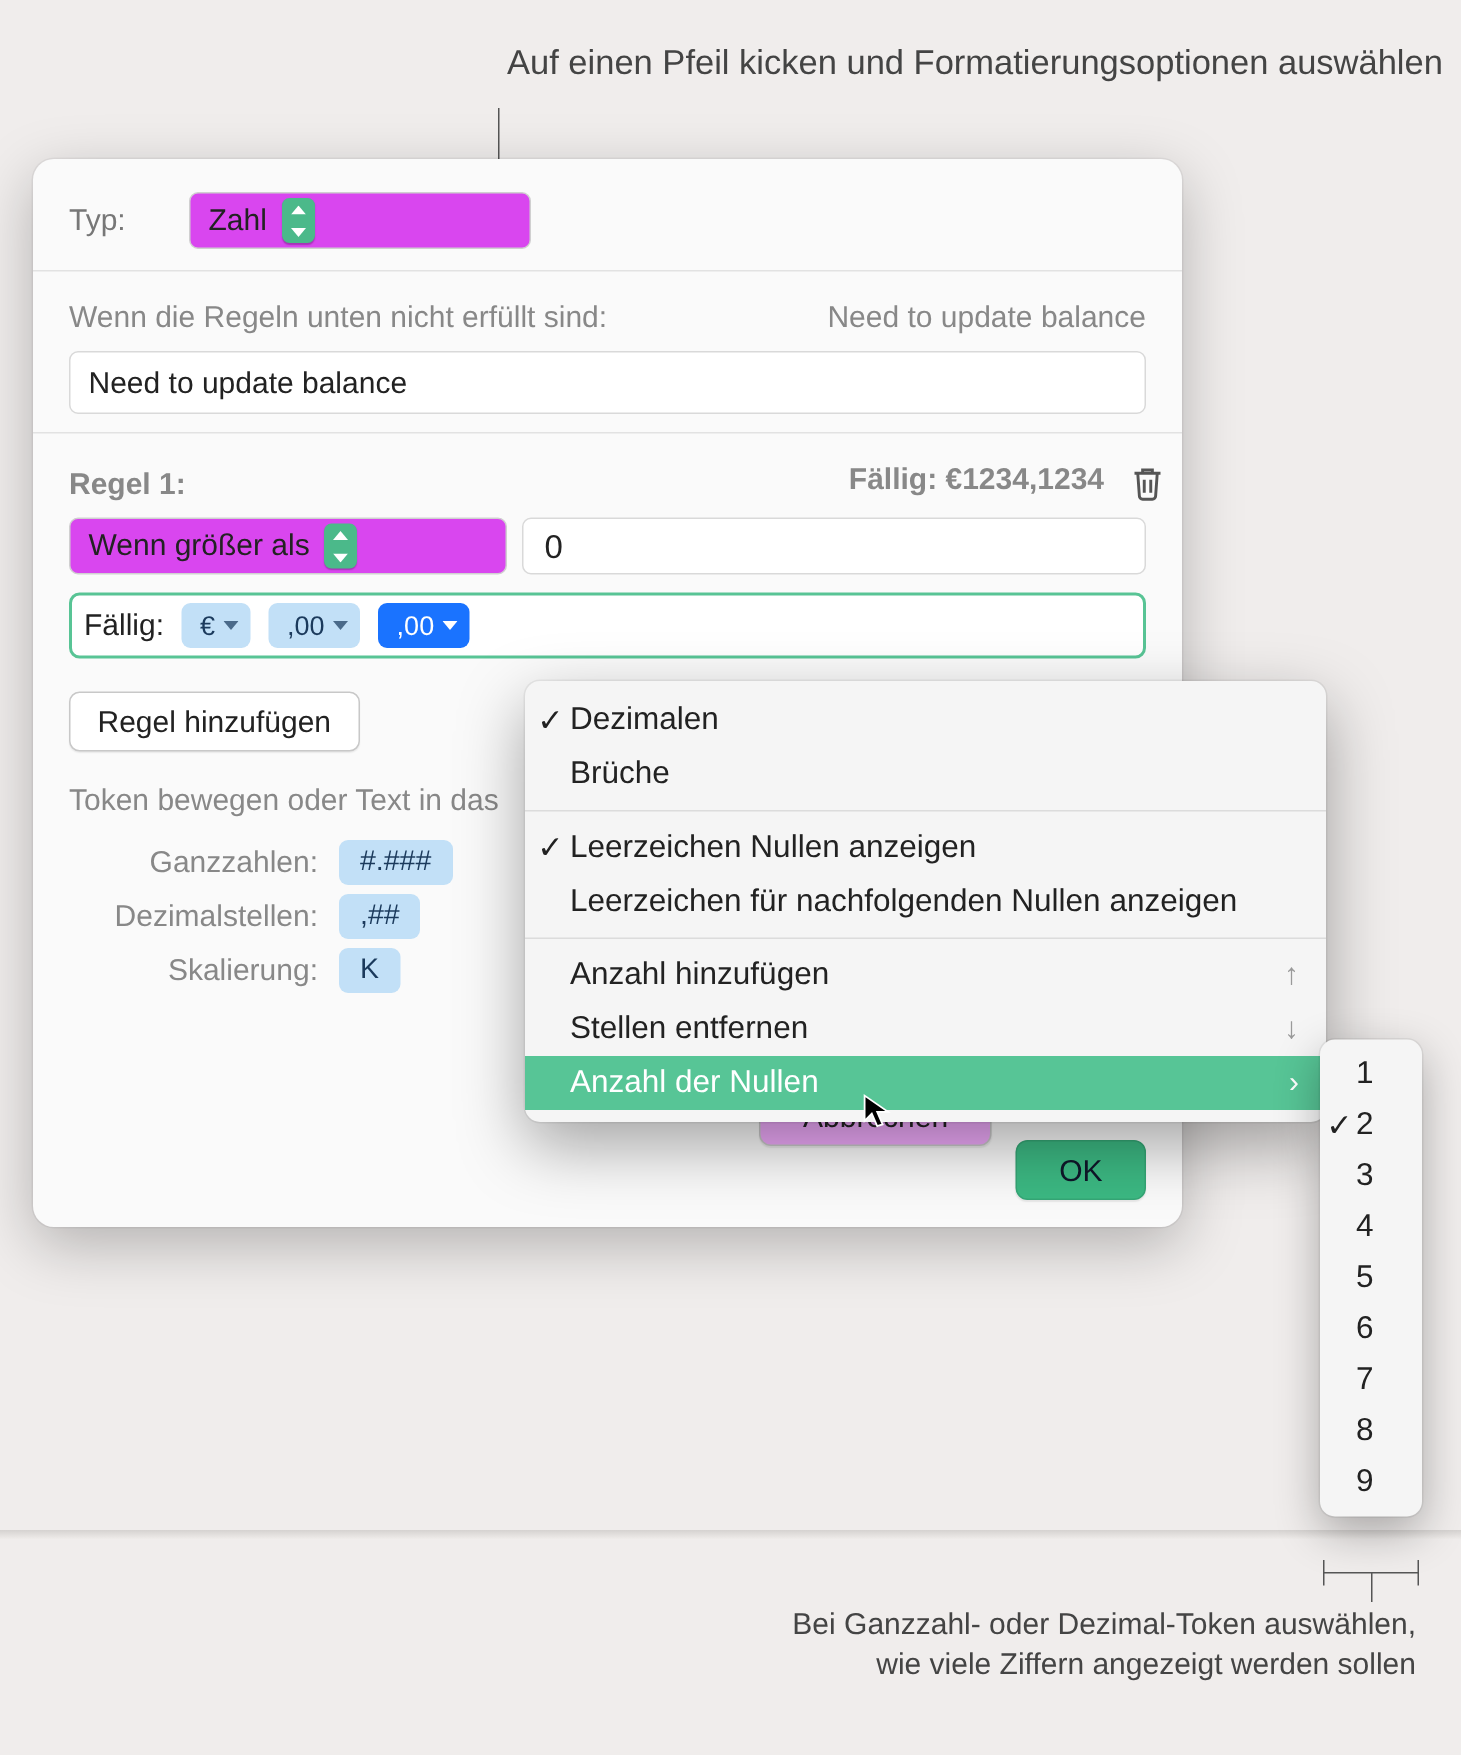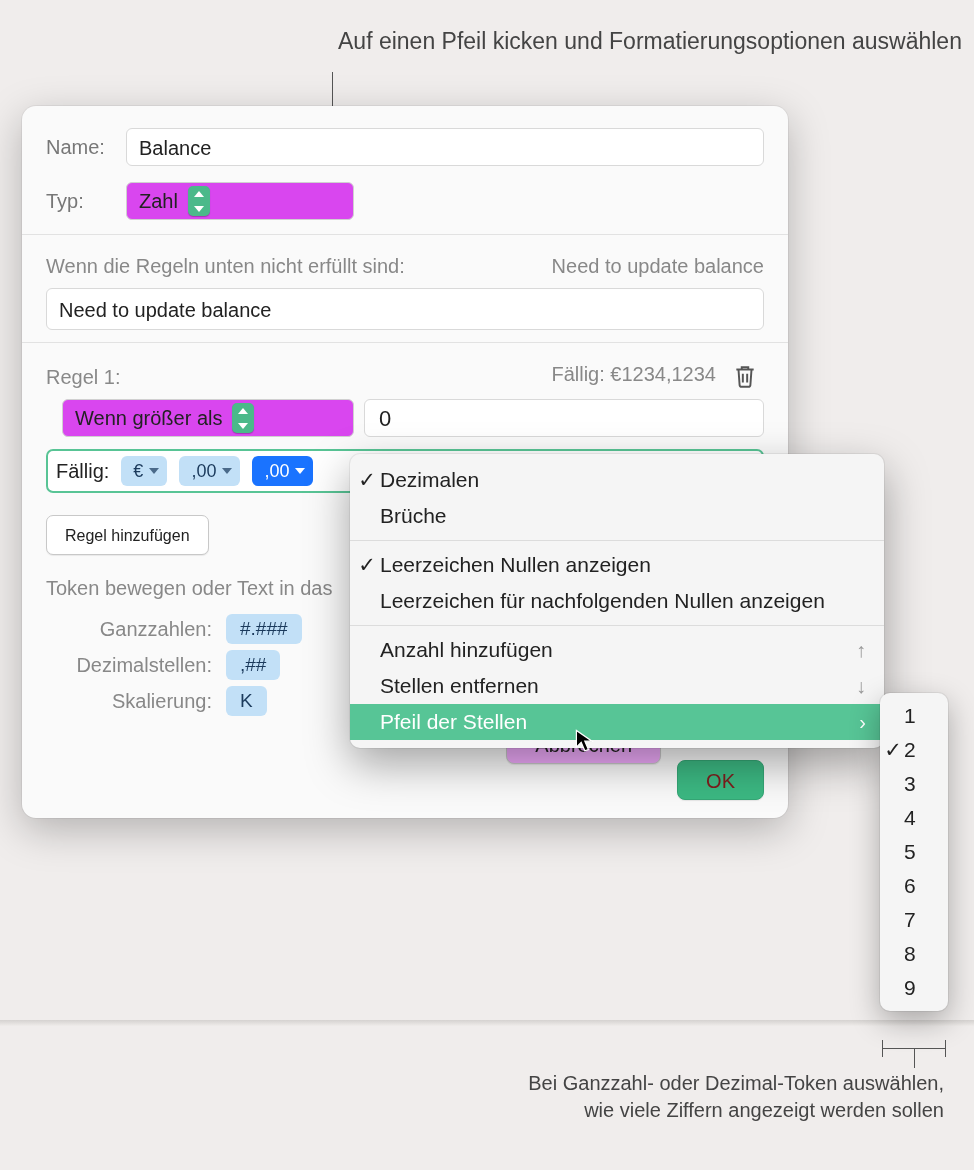--- a/index.html
+++ b/index.html
@@ -61,60 +61,61 @@
   .rules-fallback {
     display:flex; justify-content:space-between; padding: 14px 24px 10px 24px;
   }
   .fallback-input {
     margin: 0 24px 12px 24px; background:#fff; border:1px solid #d9d9d9;
     border-radius:6px; height:42px; line-height:42px; padding:0 12px;
     font-size:20px; color:#222;
   }
   .rule1-header {
     display:flex; align-items:center; justify-content:space-between;
-    padding: 14px 28px 8px 24px;
+    padding: 14px 8px 8px 24px;
+    font-weight: bold;
   }
   .trash { width:28px; height:28px; color:#666; }
   .rule1-cond {
     display:flex; gap:10px; padding: 0 24px; align-items:center;
   }
-  .rule1-cond .dropdown { width:292px;margin-left:16px; }
+  .rule1-cond .dropdown { width:292px; }
   .rule1-cond .value { flex:1; background:#fff; border:1px solid #d9d9d9;
     border-radius:6px; height:38px; line-height:38px; padding:0 14px; font-size:22px; color:#222; }
   .format-bar {
     margin: 12px 24px 0 24px; background:#fff;
     border:2px solid #58c495; border-radius:7px; height:44px;
     display:flex; align-items:center; padding:0 8px; gap:12px; font-size:20px;
   }
   .token {
     background:#c2e0f7; border-radius:6px; height:30px; display:flex;
     align-items:center; padding:0 8px 0 12px; font-size:18px; color:#1b3a5c;
   }
   .token.selected { background:#1a73ff; color:#fff; }
   .token-caret { margin-left:6px; display:flex; align-items:center; }
   .add-rule-btn {
     margin: 22px 24px 0 24px; display:inline-block; background:#fff;
     border:1px solid #c8c8c8; border-radius:7px; height:40px; line-height:40px;
-    padding:0 18px; font-size:16px; color:#222;
+    padding:0 18px; font-size:20px; color:#222;
     box-shadow: 0 1px 1px rgba(0,0,0,.07);
   }
   .hint { padding: 22px 24px 4px 24px; font-size:20px; color:#888; }
   .token-table { padding: 4px 24px; }
   .token-table .trow { display:flex; align-items:center; margin:6px 0; }
   .token-table .tlab { width:180px; text-align:right; padding-right:14px; color:#888; font-size:20px; }
   .tok-pill { background:#c2e0f7; border-radius:6px; padding:4px 14px; font-size:19px; color:#1b3a5c; }
   .btn-row {
     position:absolute; right:24px; bottom:18px; display:flex; gap:16px;
   }
   .btn {
     height:40px; line-height:40px; padding:0 28px; border-radius:8px;
     font-size:20px; border:1px solid #c9c9c9; background:#f0abfc; color:#222;
     box-shadow: 0 1px 1px rgba(0,0,0,.08);
   }
-  .btn.primary { background:#3cb983; color:#7f1d1d; border-color:#35a776;margin-top:36px; }
+  .btn.primary { background:#3cb983; color:#0f172a; border-color:#35a776;margin-top:36px; }
 
   
   .popup {
     position:absolute; top:454px; left:350px; width:534px;
     background:#f5f5f5; border-radius:10px;
     box-shadow: 0 16px 44px rgba(0,0,0,.35), 0 0 0 1px rgba(0,0,0,.06);
     padding: 8px 0;
   }
   .popup .mrow {
     display:flex; align-items:center; height:36px; padding:0 18px 0 30px;
@@ -172,24 +173,20 @@
 <div class="gradient-floor"></div>
 
 <div class="callout-top">
   <span>Auf einen Pfeil kicken und Formatierungsoptionen auswählen</span>
 </div>
 <div class="leader-top"></div>
 
 <div class="panel">
 
   <div style="height:14px"></div>
-  <div class="form-row">
-    <div class="label-col">Name:</div>
-    <div class="text-input">Balance</div>
-  </div>
 
   <div class="form-row">
     <div class="label-col">Typ:</div>
     <div class="dropdown" style="width:228px">
       <span>Zahl</span>
       <div class="stepper">
         <div>
             <svg width="10" height="6">
               <path d="M0 6 L5 0 L10 6 Z" fill="#fff"></path>
             </svg>
@@ -320,21 +317,21 @@
   <div class="sep"></div>
   <div class="mrow">
     <span>Anzahl hinzufügen</span>
     <span class="arrow">↑</span>
   </div>
   <div class="mrow">
     <span>Stellen entfernen</span>
     <span class="arrow">↓</span>
   </div>
   <div class="mrow hi">
-    <span>Pfeil der Stellen</span>
+    <span>Anzahl der Nullen</span>
     <span class="arrow">›</span>
   </div>
 </div>
 
 <div class="cursor">
   <svg viewBox="0 0 20 20" width="24" height="24">
     <path d="M2 2 L2 16 L6 12 L9 19 L12 18 L9 11 L15 11 Z" fill="#000" stroke="#fff" stroke-width="1"></path>
   </svg>
 </div>
 

